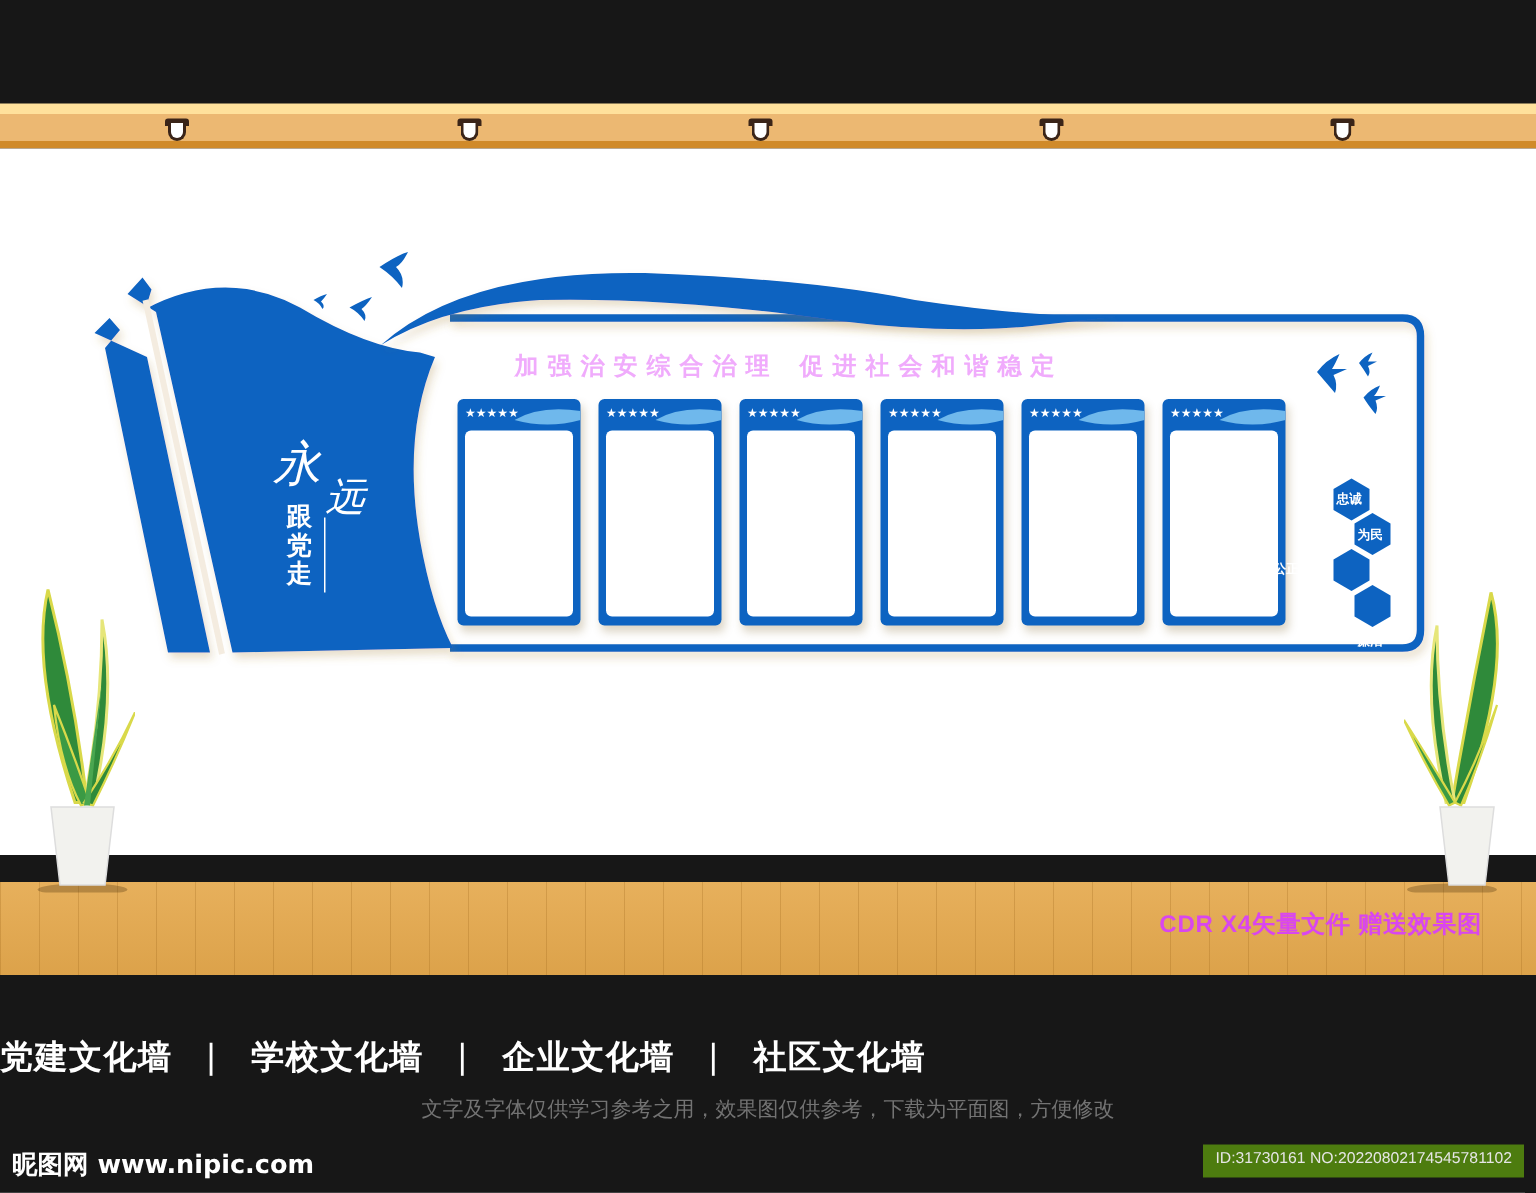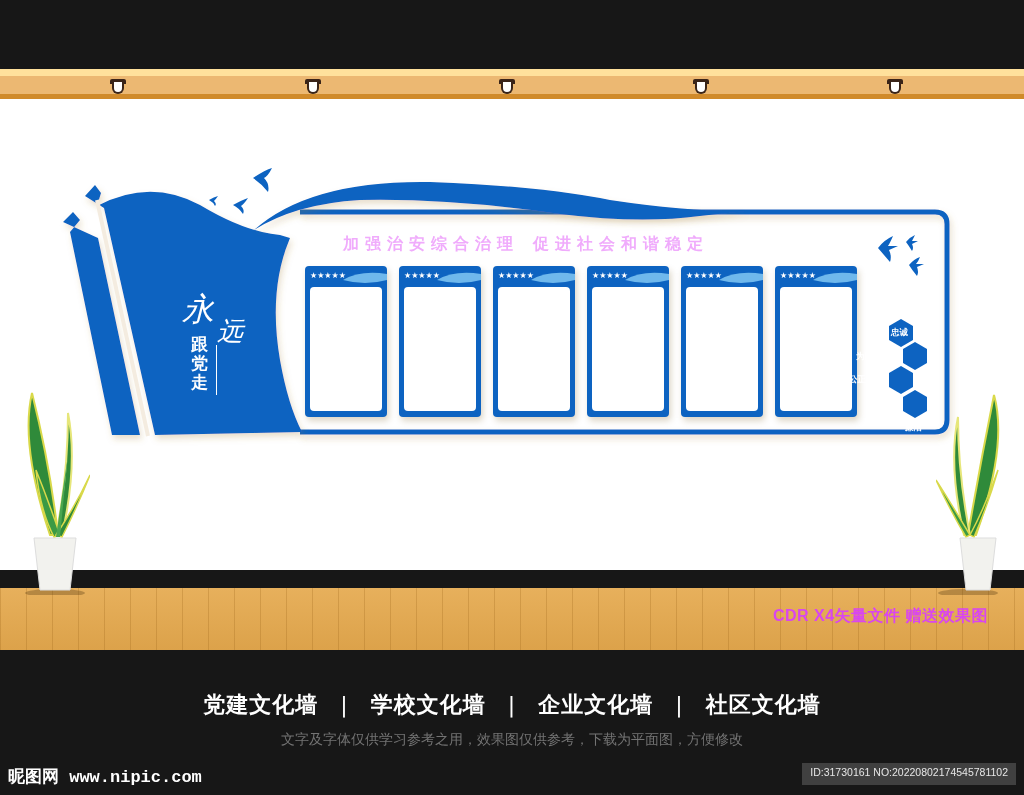--- a/index.html
+++ b/index.html
@@ -16,28 +16,28 @@
   .wall { position: absolute; left: 0; top: 99px; width: 1024px; height: 471px; background: #ffffff; }
   .baseboard { position: absolute; left: 0; top: 570px; width: 1024px; height: 18px; background: #171717; }
   .floor { position: absolute; left: 0; top: 588px; width: 1024px; height: 62px;
     background:
       repeating-linear-gradient(90deg, rgba(150,95,20,0.25) 0 1px, transparent 1px 26px),
       linear-gradient(180deg, #e7b05c, #dca24a); }
   .floor-caption { position: absolute; right: 36px; top: 606px; font-family: "Liberation Sans", sans-serif;
     font-weight: bold; font-size: 16px; color: #d946ef; letter-spacing: 0.5px; }
 
   .bottom-band { position: absolute; left: 0; top: 650px; width: 1024px; height: 145px; background: #171717; }
-  .categories { position: absolute; left: 0; top: 690px; width: 1024px; text-align: center;
+  .categories { position: absolute; left: 0; top: 690px; width: 1024px; text-align: left;
     color: #fff; font-weight: bold; font-size: 22px; letter-spacing: 1px; }
   .categories span.sep { margin: 0 22px; font-weight: normal; }
   .disclaimer { position: absolute; left: 0; top: 731px; width: 1024px; text-align: center;
     color: #737373; font-size: 14px; }
-  .watermark { position: absolute; left: 8px; top: 765px; color: #fff; font-weight: bold; font-size: 17px; font-family: Liberation Mono, monospace; }
+  .watermark { position: absolute; left: 8px; top: 765px; color: #fff; font-weight: bold; font-size: 17px; }
   .id-badge { position: absolute; right: 8px; top: 763px; height: 22px; padding: 3px 8px;
-    background: #404040; color: #e6e6e6; font-size: 10.5px; font-family: "Liberation Sans", sans-serif; }
+    background: #4d7c0f; color: #e6e6e6; font-size: 10.5px; font-family: "Liberation Sans", sans-serif; }
 
   
   .deco { position: absolute; left: 0; top: 0; width: 1024px; height: 795px; pointer-events: none; }
   .title-slogan { position: absolute; left: 343px; top: 234px; font-size: 16px; font-weight: bold;
     color: #f0abfc; letter-spacing: 6px; white-space: nowrap; }
   .title-slogan .gap { display: inline-block; width: 14px; }
 
   .panel { position: absolute; top: 266px; width: 82px; height: 151px; background: #0d63c1;
     border-radius: 4px; box-shadow: 2px 4px 6px rgba(120,90,30,0.25); }
   .panel .wave { position: absolute; left: 0; top: 0; width: 82px; height: 20px; }
@@ -159,21 +159,21 @@
 </div>
 <div class="panel" style="left:775px">
   <svg class="wave" viewBox="0 0 82 20">
       <path d="M38 14 Q55 4 82 8 L82 14 Q60 20 38 14 Z" fill="#6fb8ec"></path>
       <text x="5" y="12" font-size="8" fill="#fff">★★★★★</text>
     </svg>
   <div class="inner"></div>
 </div>
 
 <span class="hex-label" style="left:891px;top:327px">忠诚</span>
-<span class="hex-label" style="left:856px;top:351px">为民</span>
+<span class="hex-label" style="left:905px;top:351px">为民</span>
 <span class="hex-label" style="left:849px;top:374px">公正</span>
 <span class="hex-label" style="left:905px;top:422px">廉洁</span>
 
 <svg class="plant" style="left:10px;top:385px" width="80" height="210" viewBox="0 0 80 210">
   <ellipse cx="45" cy="208" rx="30" ry="4" fill="rgba(90,60,20,0.35)"></ellipse>
   <path d="M22 8 Q10 60 40 150 L48 150 Q40 80 22 8 Z" fill="#2f8a3a" stroke="#d9d94a" stroke-width="2"></path>
   <path d="M58 28 Q68 80 52 150 L46 150 Q58 90 58 28 Z" fill="#2f8a3a" stroke="#e6e67a" stroke-width="2"></path>
   <path d="M26 85 Q30 125 44 152 L50 150 Q40 120 26 85 Z" fill="#3b9a44" stroke="#d9d94a" stroke-width="1.5"></path>
   <path d="M80 90 Q68 120 52 152 L46 150 Q66 120 80 90 Z" fill="#2f8a3a" stroke="#d9d94a" stroke-width="1.5"></path>
   <path d="M58 70 Q54 110 50 152 L46 152 Q52 110 58 70 Z" fill="#4aa650"></path>

